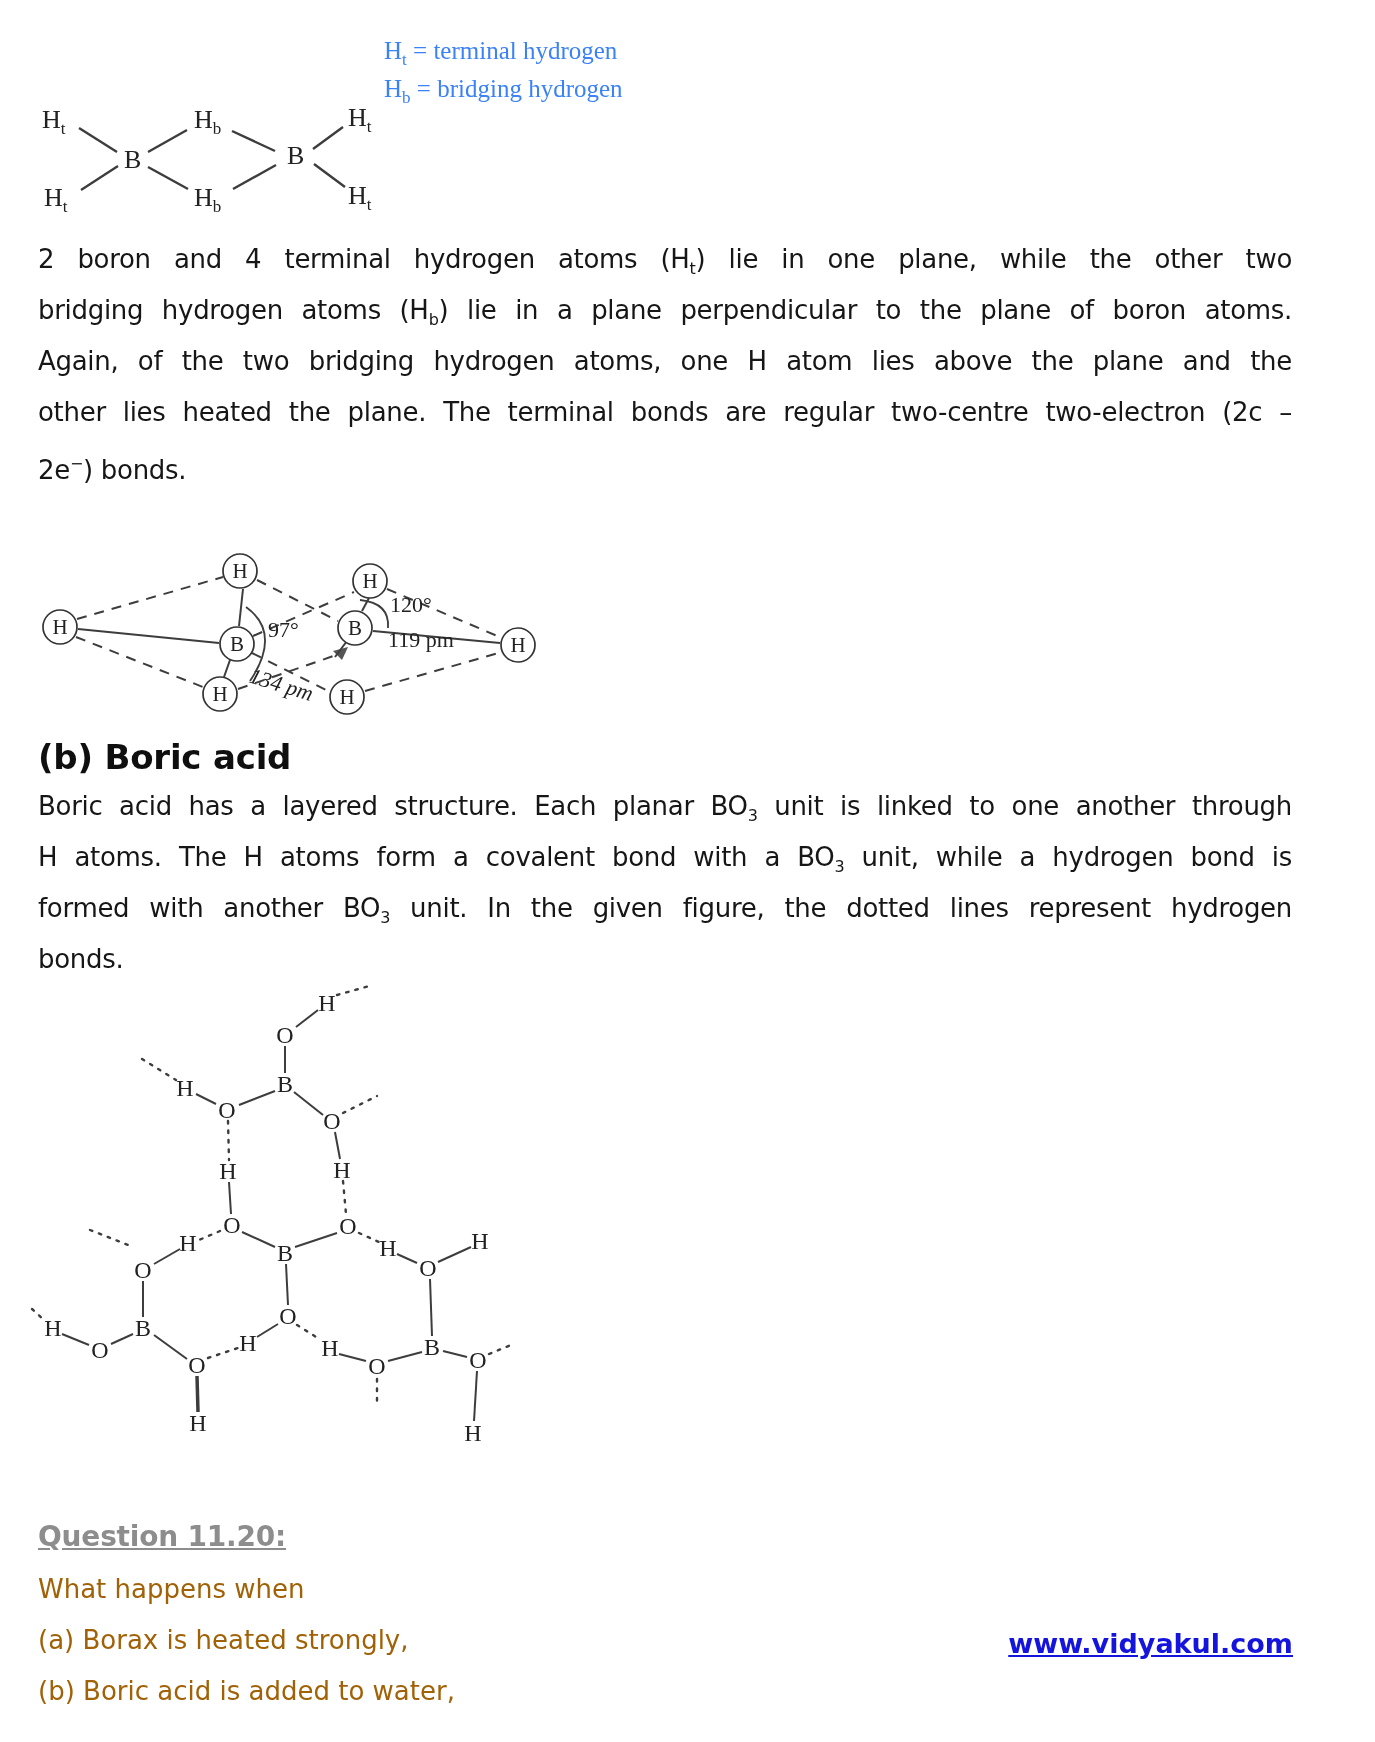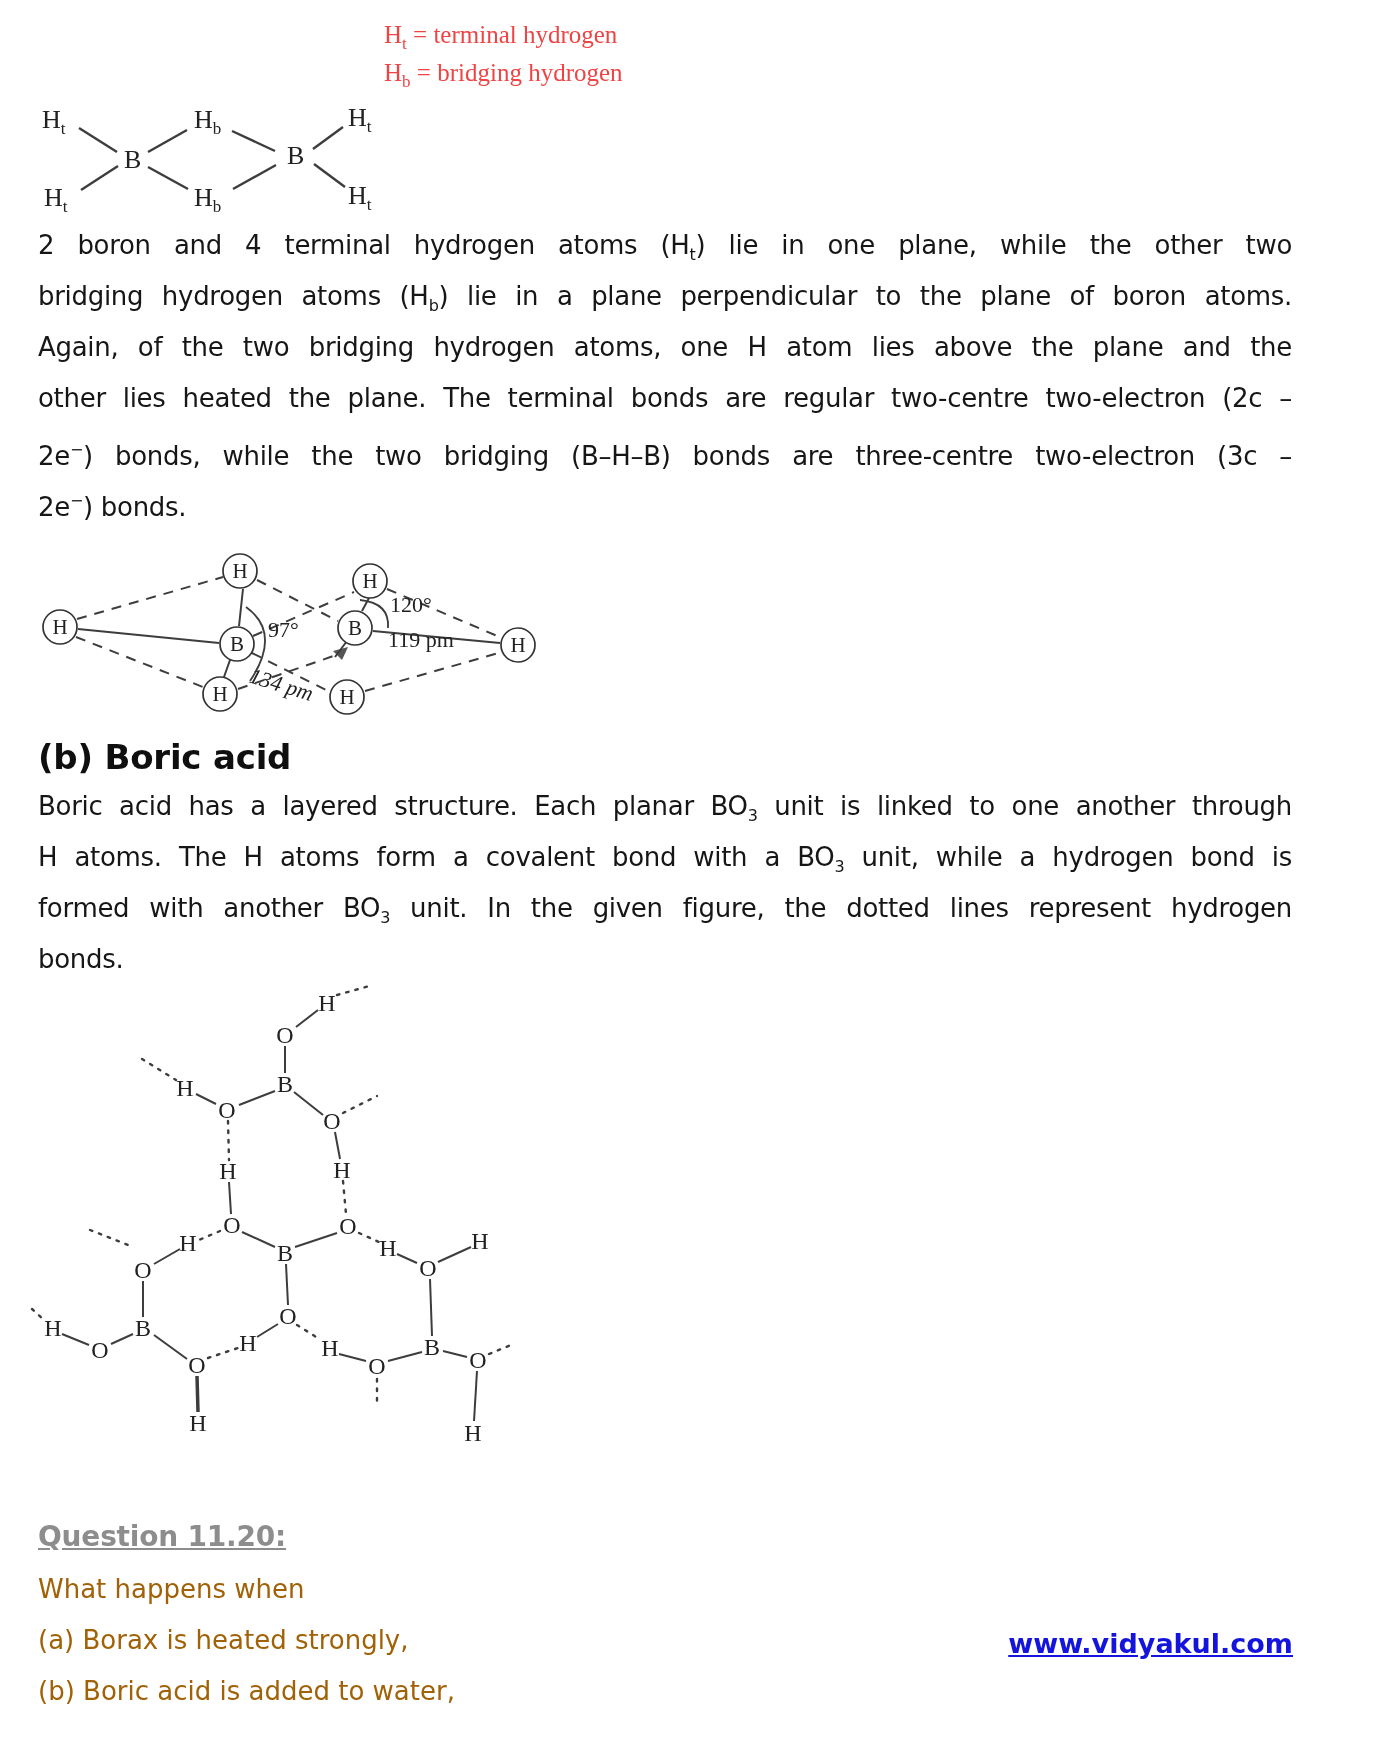--- a/index.html
+++ b/index.html
@@ -8,23 +8,23 @@
     width:1375px;height:1742px;
     margin:0 auto;
     background:#ffffff;
     font-family:"DejaVu Sans","Liberation Sans",sans-serif;
     color:#1b1b1b;
     overflow:hidden;
   }
   .abs{position:absolute;}
   
   .legend{
-    left:384px;top:20px;
+    left:384px;top:36px;
     font-family:"Liberation Serif","DejaVu Serif",serif;
-    font-size:25px;line-height:29px;color:#ef4444;
+    font-size:25px;line-height:29px;color:#3b82f6;
   }
   .legend sub{font-size:17px;}
   
   .para{left:38px;width:1254px;font-size:26px;letter-spacing:-0.3px;color:#161616;}
   .jline{
     line-height:51px;height:51px;
     text-align:justify;text-align-last:justify;
     white-space:nowrap;
   }
   .jline.last{text-align-last:left;}
@@ -76,26 +76,25 @@
       <text x="92" y="74"><tspan>B</tspan></text>
       <text x="12" y="112"><tspan>H</tspan><tspan dy="6" font-size="17">t</tspan></text>
       <text x="162" y="34"><tspan>H</tspan><tspan dy="6" font-size="17">b</tspan></text>
       <text x="162" y="112"><tspan>H</tspan><tspan dy="6" font-size="17">b</tspan></text>
       <text x="255" y="70"><tspan>B</tspan></text>
       <text x="316" y="32"><tspan>H</tspan><tspan dy="6" font-size="17">t</tspan></text>
       <text x="316" y="110"><tspan>H</tspan><tspan dy="6" font-size="17">t</tspan></text>
     </g>
   </svg>
 
-  <div class="abs para" style="top:220px">
+  <div class="abs para" style="top:234px">
     <div class="jline">2 boron and 4 terminal hydrogen atoms (H<sub>t</sub>) lie in one plane, while the other two</div>
     <div class="jline">bridging hydrogen atoms (H<sub>b</sub>) lie in a plane perpendicular to the plane of boron atoms.</div>
     <div class="jline">Again, of the two bridging hydrogen atoms, one H atom lies above the plane and the</div>
     <div class="jline">other lies heated the plane. The terminal bonds are regular two-centre two-electron (2c –</div>
-    <div class="jline">2e<sup>−</sup>) bonds, while the two bridging (B–H–B) bonds are three-centre two-electron (3c –</div>
     <div class="jline last">2e<sup>−</sup>) bonds.</div>
   </div>
 
   <svg class="abs fig" style="left:30px;top:497px" width="520" height="218" viewBox="0 0 520 218">
     <g stroke="#555" stroke-width="2" stroke-dasharray="10 8">
       <line x1="47" y1="122" x2="193" y2="80"></line>
       <line x1="227" y1="83" x2="308" y2="124"></line>
       <line x1="223" y1="139" x2="324" y2="95"></line>
       <line x1="357" y1="92" x2="472" y2="141"></line>
       <line x1="46" y1="140" x2="173" y2="190"></line>

